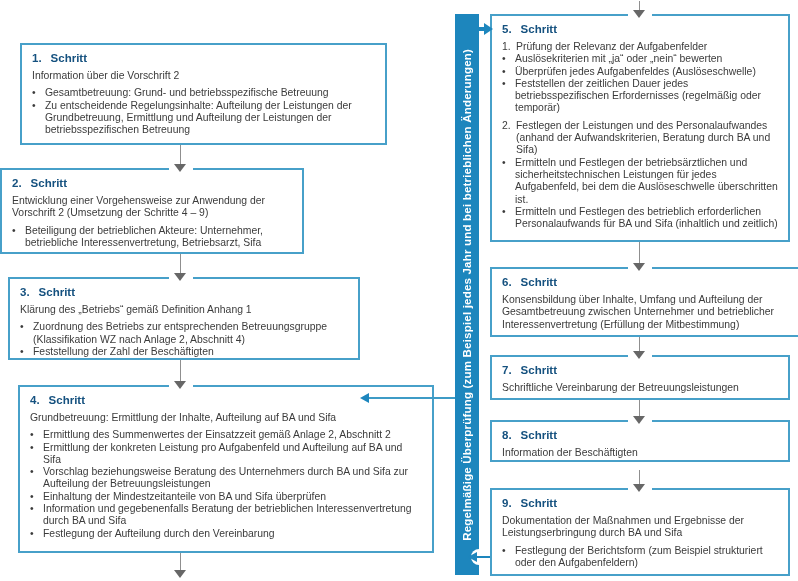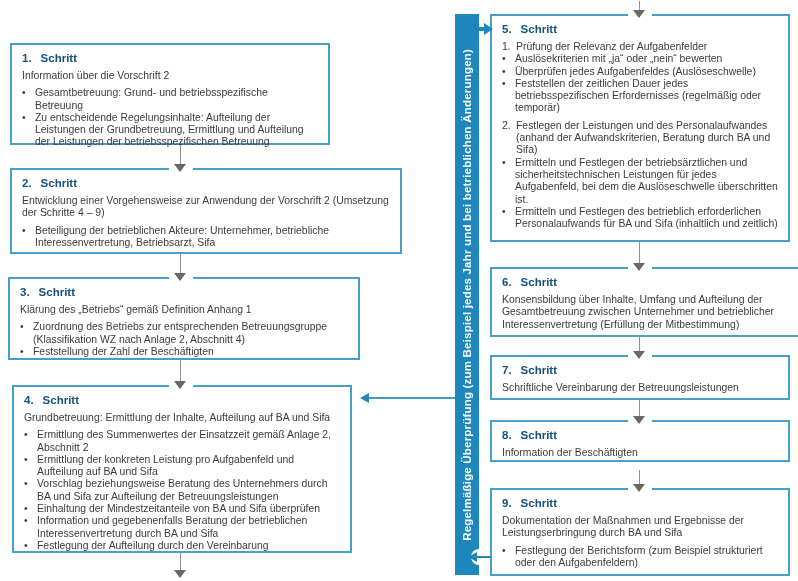--- a/index.html
+++ b/index.html
@@ -5,24 +5,24 @@
   html,body{margin:0;padding:0;background:#ffffff;}
   #canvas{
     position:relative;width:798px;height:581px;background:#ffffff;overflow:hidden;
     font-family:"Liberation Sans",sans-serif;color:#3b3b3b;
   }
   .step-box{
     position:absolute;box-sizing:border-box;background:#ffffff;
     border:2px solid #47a0c9;padding:6px 10px 13px 10px;z-index:1;
     font-size:10.4px;line-height:12.3px;
   }
-  .b1{left:10px;top:43px;width:320px;height:102px}
-  .b2{left:10px;top:168px;width:392px;height:86px}
+  .b1{left:20px;top:43px;width:367px;height:102px}
+  .b2{left:0;top:168px;width:304px;height:86px}
   .b3{left:8px;top:277px;width:352px;height:83px}
-  .b4{left:12px;top:385px;width:340px;height:168px}
+  .b4{left:18px;top:385px;width:416px;height:168px}
   .b5{left:490px;top:14px;width:300px;height:228px}
   .b6{left:490px;top:267px;width:312px;height:70px}
   .b7{left:490px;top:355px;width:300px;height:45px}
   .b8{left:490px;top:420px;width:300px;height:42px}
   .b9{left:490px;top:488px;width:300px;height:88px}
   .step-head{color:#15517f;font-weight:bold;font-size:11.5px;line-height:14px;}
   .step-num{margin-right:9px;}
   .step-intro{margin:5px 0 0 0;}
   .item{display:flex;align-items:flex-start;}
   .item .marker{flex:none;width:13px;}

